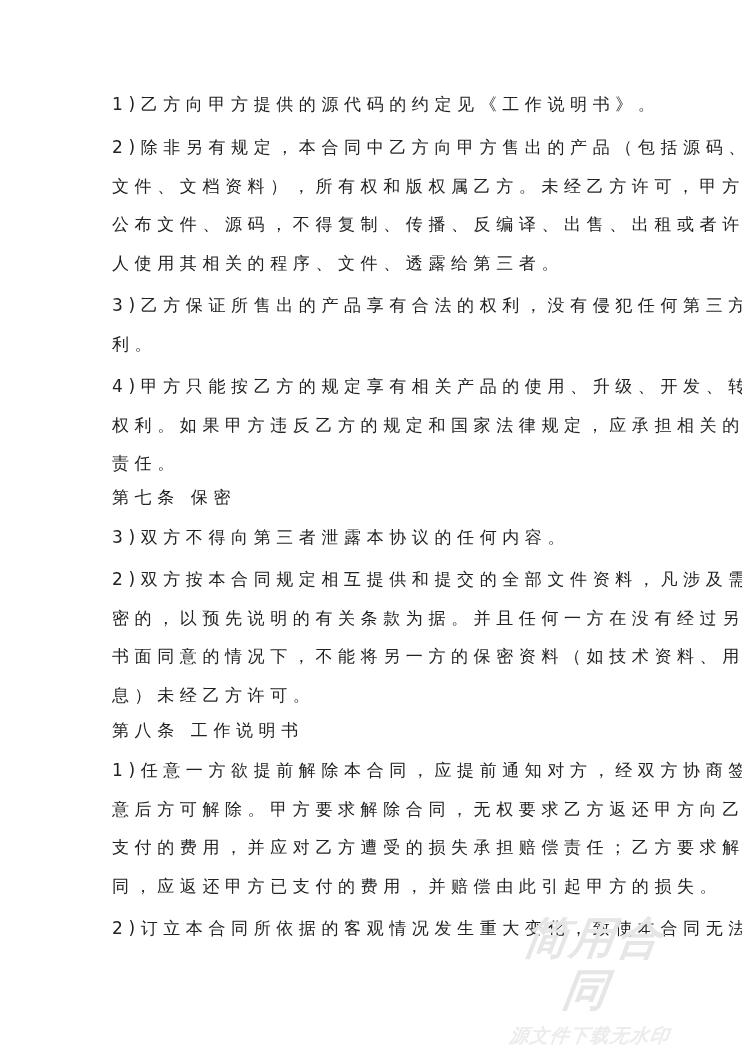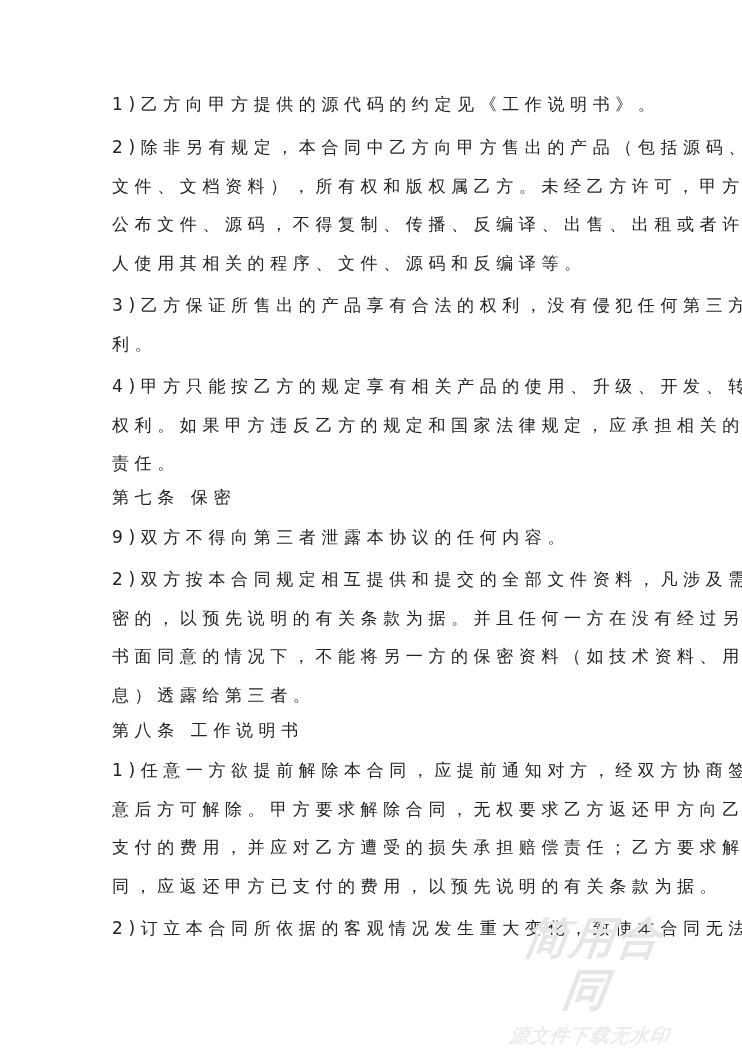--- a/index.html
+++ b/index.html
@@ -61,36 +61,36 @@
     }
   </style>
 </head>
 <body>
 
 <div class="page">
   <div class="line" style="top:93px">1)乙方向甲方提供的源代码的约定见《工作说明书》。</div>
   <div class="line" style="top:136px">2)除非另有规定，本合同中乙方向甲方售出的产品（包括源码、程序、</div>
   <div class="line" style="top:175px">文件、文档资料），所有权和版权属乙方。未经乙方许可，甲方不得</div>
   <div class="line" style="top:213px">公布文件、源码，不得复制、传播、反编译、出售、出租或者许可他</div>
-  <div class="line" style="top:252px">人使用其相关的程序、文件、源码和反编译等。</div>
+  <div class="line" style="top:252px">人使用其相关的程序、文件、透露给第三者。</div>
   <div class="line" style="top:294px">3)乙方保证所售出的产品享有合法的权利，没有侵犯任何第三方的权</div>
   <div class="line" style="top:333px">利。</div>
   <div class="line" style="top:375px">4)甲方只能按乙方的规定享有相关产品的使用、升级、开发、转让等</div>
   <div class="line" style="top:414px">权利。如果甲方违反乙方的规定和国家法律规定，应承担相关的法律</div>
   <div class="line" style="top:486px">第七条 保密</div>
   <div class="line" style="top:452px">责任。</div>
-  <div class="line" style="top:526px">9)双方不得向第三者泄露本协议的任何内容。</div>
+  <div class="line" style="top:526px">3)双方不得向第三者泄露本协议的任何内容。</div>
   <div class="line" style="top:568px">2)双方按本合同规定相互提供和提交的全部文件资料，凡涉及需要保</div>
   <div class="line" style="top:607px">密的，以预先说明的有关条款为据。并且任何一方在没有经过另一方</div>
   <div class="line" style="top:645px">书面同意的情况下，不能将另一方的保密资料（如技术资料、用户信</div>
-  <div class="line" style="top:684px">息）透露给第三者。</div>
+  <div class="line" style="top:684px">息）未经乙方许可。</div>
   <div class="line" style="top:719px">第八条 工作说明书</div>
   <div class="line" style="top:759px">1)任意一方欲提前解除本合同，应提前通知对方，经双方协商签字同</div>
   <div class="line" style="top:798px">意后方可解除。甲方要求解除合同，无权要求乙方返还甲方向乙方已</div>
   <div class="line" style="top:836px">支付的费用，并应对乙方遭受的损失承担赔偿责任；乙方要求解除合</div>
-  <div class="line" style="top:875px">同，应返还甲方已支付的费用，以预先说明的有关条款为据。</div>
+  <div class="line" style="top:875px">同，应返还甲方已支付的费用，并赔偿由此引起甲方的损失。</div>
   <div class="line" style="top:917px">2)订立本合同所依据的客观情况发生重大变化，致使本合同无法履行</div>
 
   <div class="watermark">
     <div class="wm-big">简用合同</div>
     <div class="wm-small">源文件下载无水印</div>
   </div>
 </div>
 
 </body></html>

